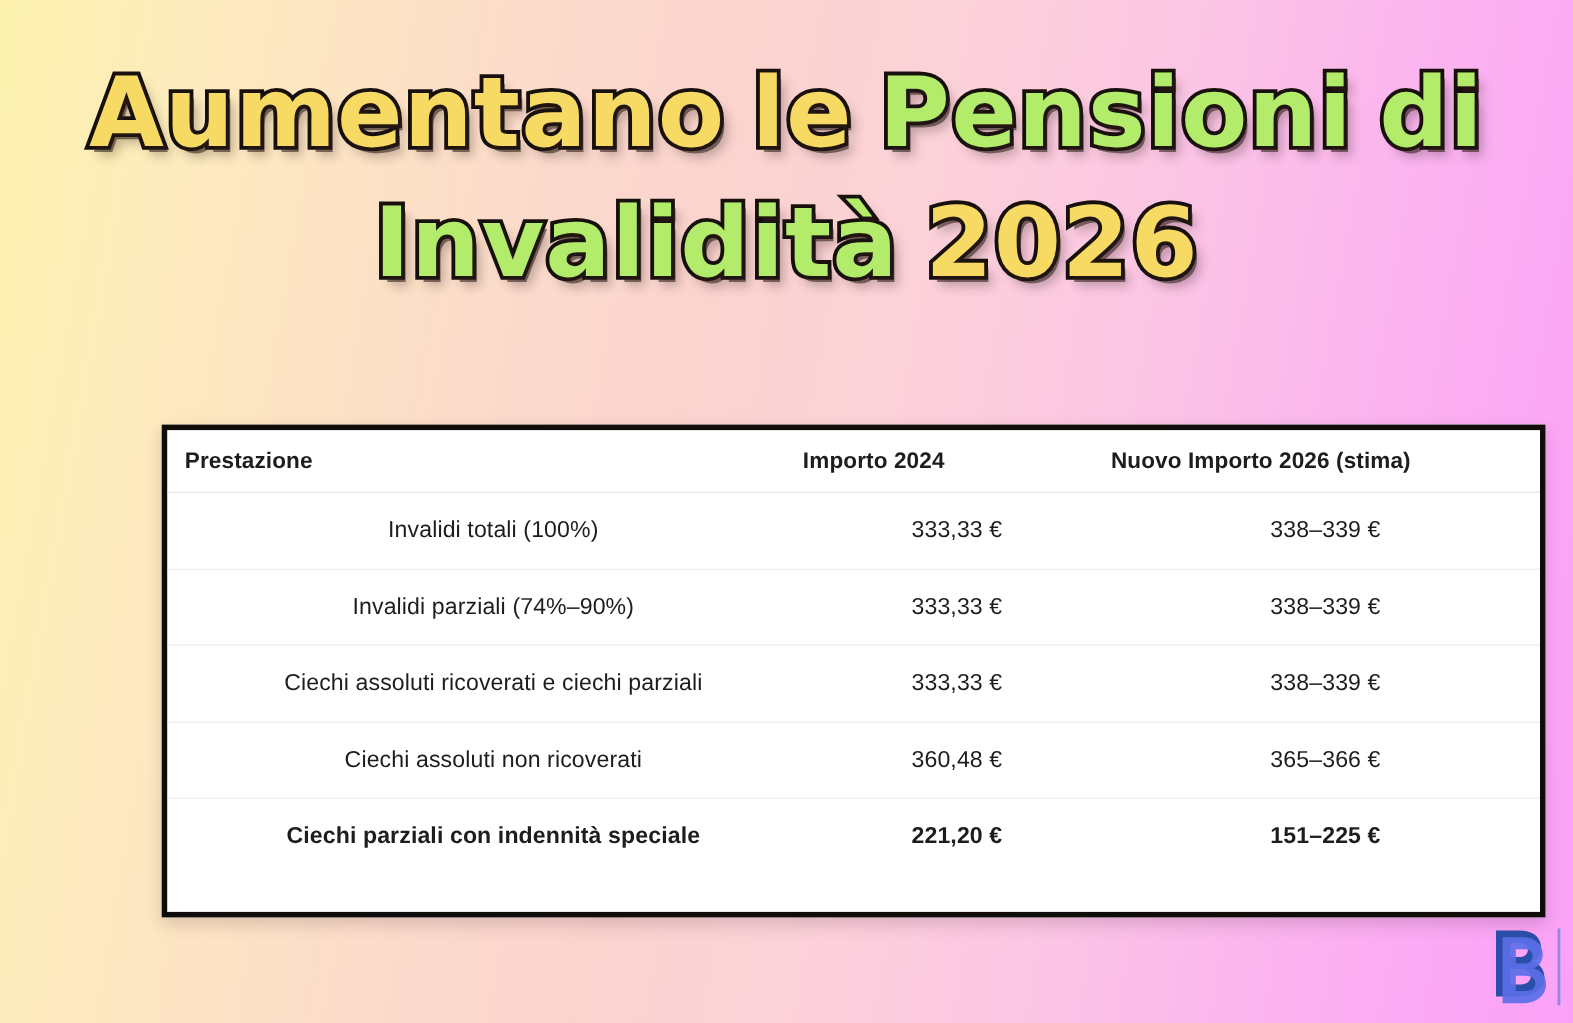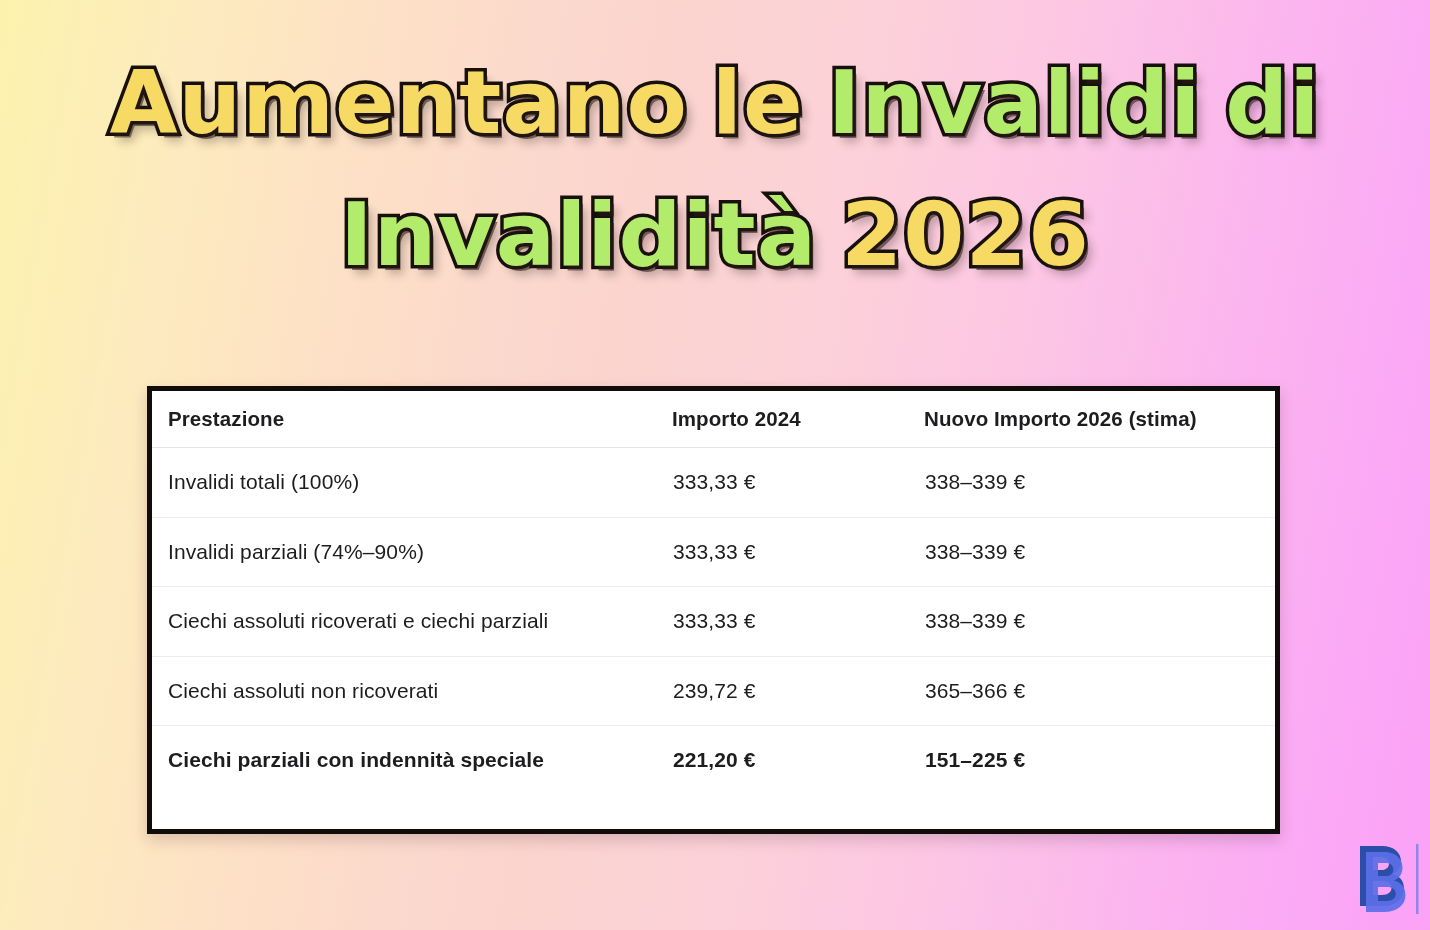--- a/index.html
+++ b/index.html
@@ -43,40 +43,40 @@
   }
   .title-line {
     font-family: "DejaVu Sans", sans-serif;
     font-weight: 700;
     font-size: 88px;
     line-height: 110px;
     letter-spacing: 1px;
     white-space: nowrap;
   }
   .title-line.line2 {
-    margin-top: 22px;
+    margin-top: 8px;
   }
   .tword {
     display: inline-block;
     -webkit-text-stroke: 7px #17100d;
     paint-order: stroke fill;
     text-shadow:
        4px 5px 0 rgba(40,25,20,0.55),
        7px 9px 10px rgba(40,25,20,0.28);
   }
   .tword.yellow { color: #f7da63; text-align: right; }
   .tword.green  { color: #b3ec6b; }
   .tspace { display: inline-block; width: 24px; }
 
   
   #table-card {
     position: absolute;
     left: 147px;
     top: 386px;
-    width: 1133px;
+    width: 1258px;
     height: 448px;
     box-sizing: border-box;
     background: #ffffff;
     border: 5px solid #100c0a;
     box-shadow: 0 6px 14px rgba(60,30,40,0.18);
   }
   table.data-table {
     width: 100%;
     border-collapse: collapse;
     table-layout: fixed;
@@ -101,20 +101,21 @@
     border-bottom: 1.5px solid #e3e3e5;
   }
   table.data-table thead th:first-child { padding-left: 16px; }
 
   table.data-table tbody td {
     font-size: 21px;
     font-weight: 400;
     height: 66.5px;
     border-bottom: 1.5px solid #ececee;
     letter-spacing: 0.1px;
+    text-align: center;
   }
   table.data-table tbody td:first-child { padding-left: 16px; }
   table.data-table tbody tr:last-child td { border-bottom: none; font-weight: bold; }
 
   
   #brand-logo {
     position: absolute;
     right: 8px;
     bottom: 10px;
     width: 74px;
@@ -123,21 +124,21 @@
   #brand-logo svg { display: block; }
 </style>
 </head>
 <body>
 
 <div id="poster">
 
   <div class="title-block">
 
     <div class="title-line line1">
-      <span class="tword yellow">Aumentano</span><span class="tspace"></span><span class="tword yellow">le</span><span class="tspace"></span><span class="tword green">Invalidi</span><span class="tspace"></span><span class="tword green">di</span>
+      <span class="tword yellow">Aumentano</span><span class="tspace"></span><span class="tword yellow">le</span><span class="tspace"></span><span class="tword green">Pensioni</span><span class="tspace"></span><span class="tword green">di</span>
     </div>
 
     <div class="title-line line2">
       <span class="tword green">Invalidità</span><span class="tspace"></span><span class="tword yellow">2026</span>
     </div>
 
   </div>
 
   <div id="table-card">
     <table class="data-table">
@@ -164,21 +165,21 @@
           <td>333,33 €</td>
           <td>338–339 €</td>
         </tr>
         <tr>
           <td>Ciechi assoluti ricoverati e ciechi parziali</td>
           <td>333,33 €</td>
           <td>338–339 €</td>
         </tr>
         <tr>
           <td>Ciechi assoluti non ricoverati</td>
-          <td>239,72 €</td>
+          <td>360,48 €</td>
           <td>365–366 €</td>
         </tr>
         <tr>
           <td>Ciechi parziali con indennità speciale</td>
           <td>221,20 €</td>
           <td>151–225 €</td>
         </tr>
       </tbody>
     </table>
   </div>

